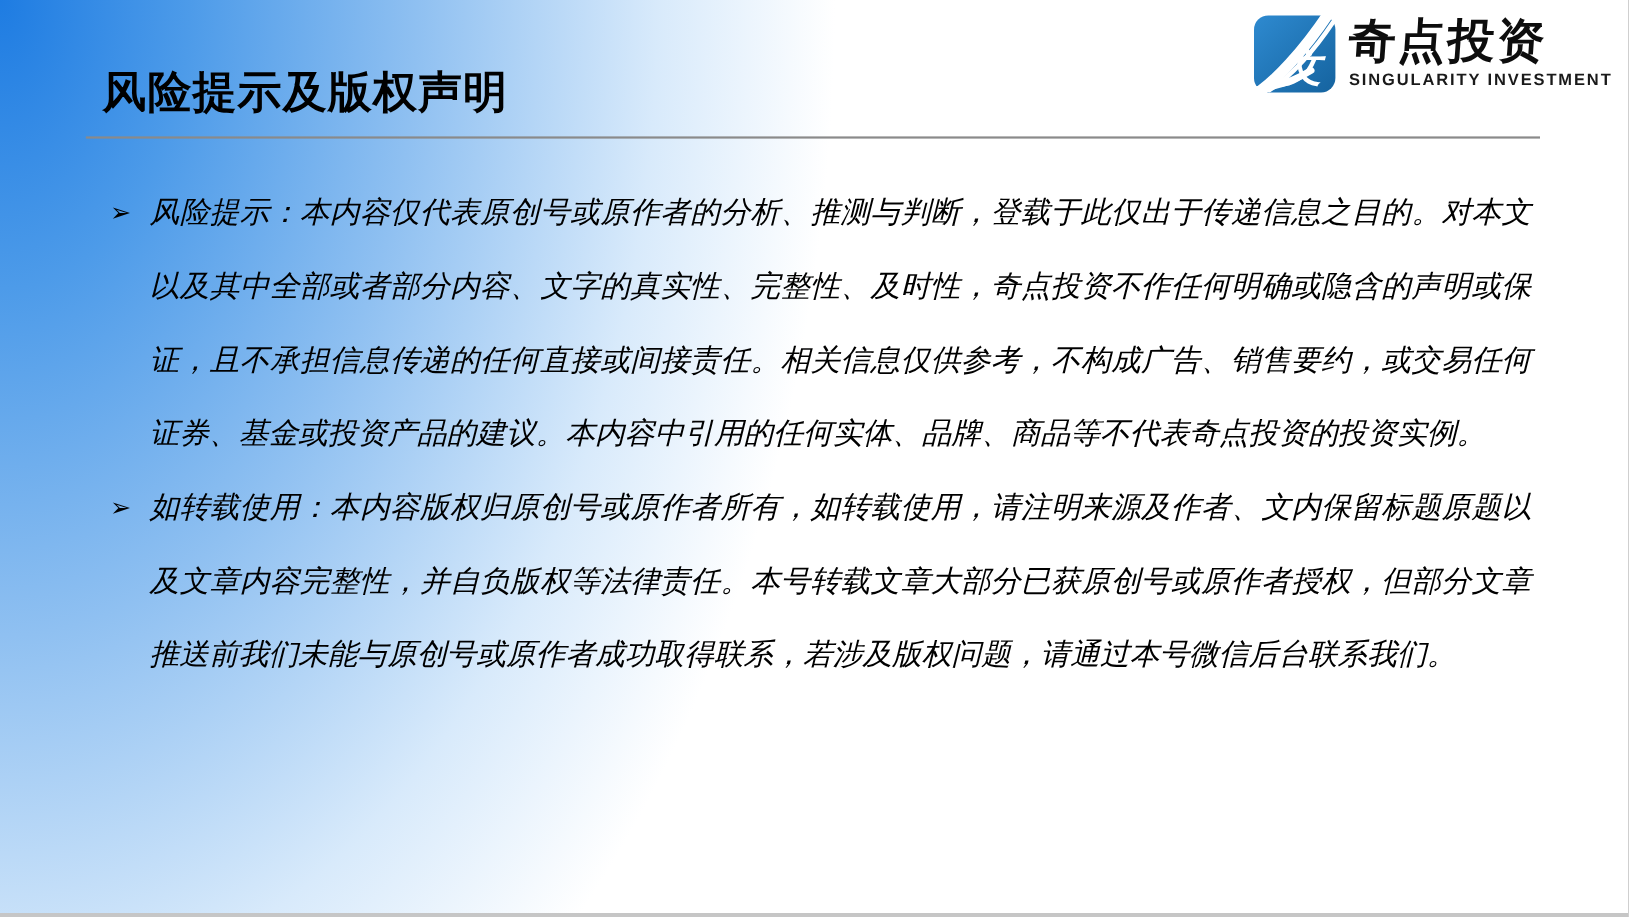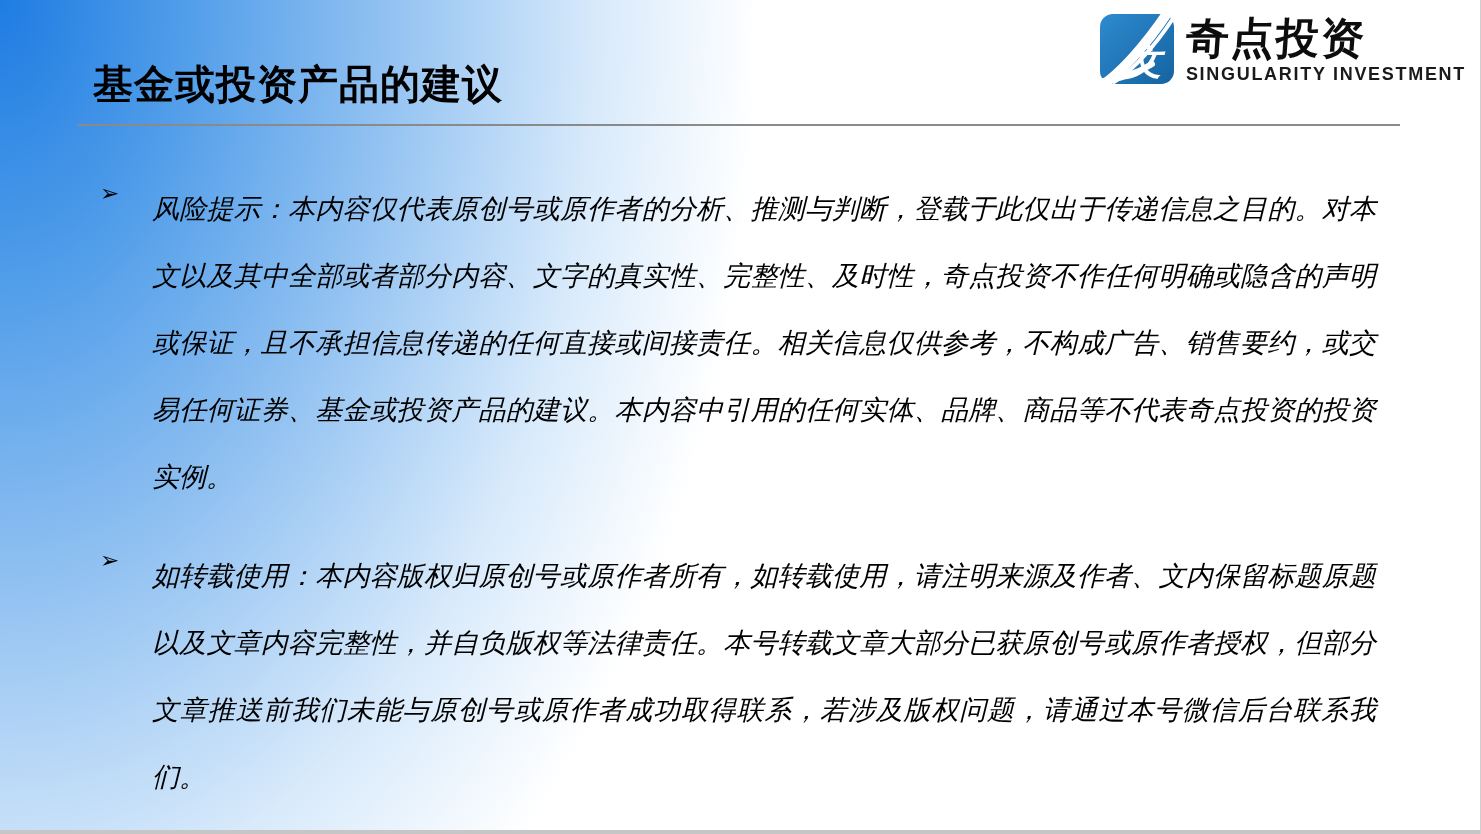--- a/index.html
+++ b/index.html
@@ -35,48 +35,48 @@
     display:flex;align-items:flex-start;
   }
   .logo-mark{width:88px;height:82px;flex:0 0 auto;}
   .logo-text{margin-left:6px;padding-top:6px;}
   .logo-cn{
     font-size:43px;font-weight:900;color:#0d0d0d;
     line-height:1.05;letter-spacing:2px;transform:skewX(-4deg);
     white-space:nowrap;
   }
   .logo-en{
-    font-size:18px;font-weight:700;color:#1a1a1a;
+    font-size:15px;font-weight:700;color:#1a1a1a;
     letter-spacing:1.7px;margin-top:3px;white-space:nowrap;
   }
   .bullets{
     position:absolute;left:100px;top:160px;width:1292px;
     margin:0;padding:0;list-style:none;
   }
   .bullet-item{
     display:flex;
     font-style:italic;
     font-size:27px;line-height:67px;color:#000;
   }
   .bullet-marker{
     flex:0 0 36px;
     font-style:normal;
     font-size:23px;line-height:67px;color:#000;
   }
   .bullet-para{
-    margin:16px;flex:1;
+    margin:0;flex:1;
     text-align:justify;
   }
 </style>
 </head>
 <body>
 
 <div class="slide">
 
-  <h1 class="page-title">基金或投资产品的建议</h1>
+  <h1 class="page-title">风险提示及版权声明</h1>
   <div class="title-rule"></div>
 
   <div class="logo">
     <svg class="logo-mark" viewBox="0 0 88 82">
       <defs>
         <linearGradient id="lg" x1="0" y1="0" x2="1" y2="1">
           <stop offset="0" stop-color="#2e8ad0"></stop>
           <stop offset="1" stop-color="#15639f"></stop>
         </linearGradient>
       </defs>

